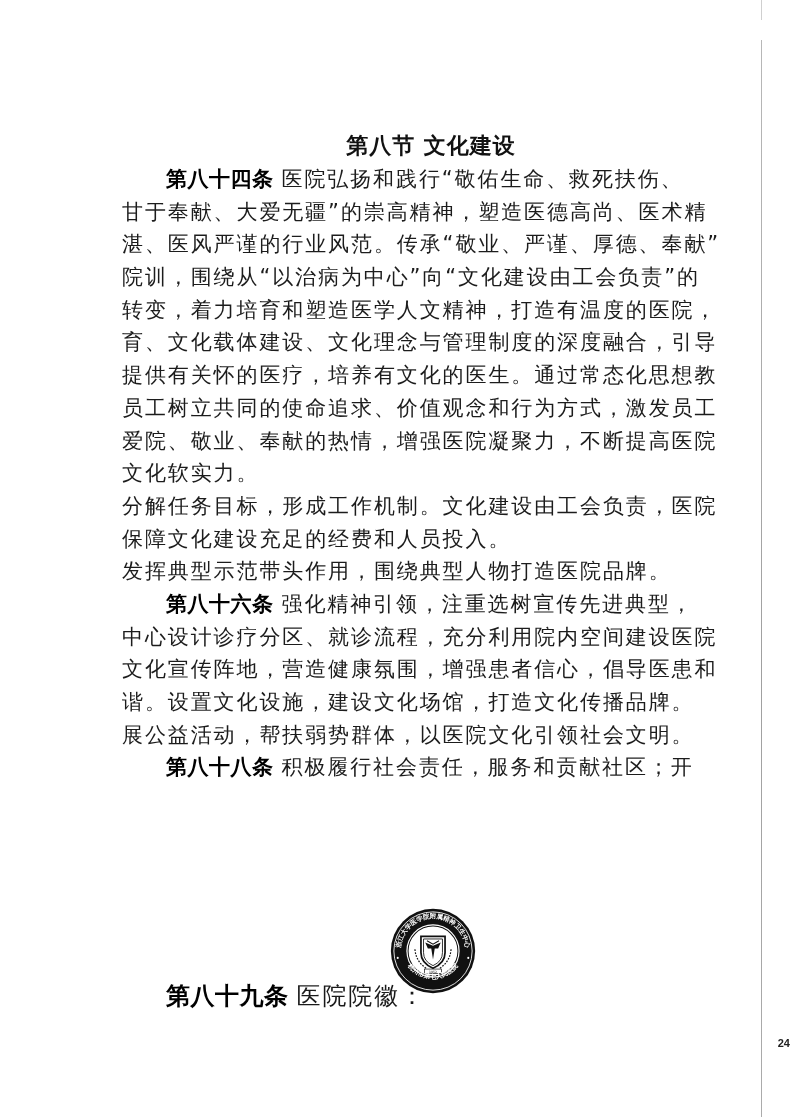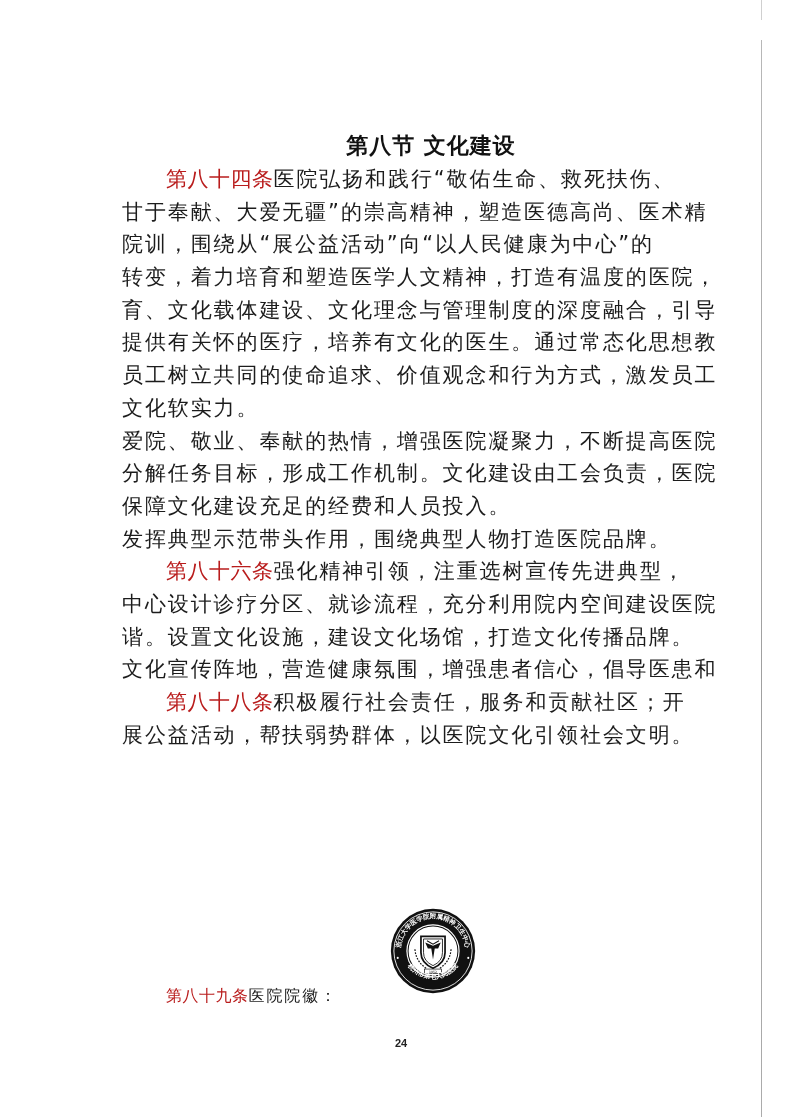--- a/index.html
+++ b/index.html
@@ -19,67 +19,68 @@
     font-weight: bold; font-size: 22px; letter-spacing: 1px; color: #111;
   }
   .body-block {
     position: absolute; left: 122px; top: 163px; width: 556px;
   }
   .line {
     height: 32.7px; line-height: 32.7px; font-size: 21px;
     white-space: nowrap; letter-spacing: 1.9px; color: #1c1c1c;
   }
   .line.indent { padding-left: 44px; }
-  .article-no { font-weight: normal; color: #b91c1c; letter-spacing: 0.5px; }
+  .article-no { font-weight: bold; color: #000000; letter-spacing: 0.5px; margin-right: 8px; }
   .emblem {
     position: absolute; left: 390px; top: 908px; width: 86px; height: 86px;
   }
   .emblem svg { width: 86px; height: 86px; display: block; }
   .emblem-line {
-    position: absolute; left: 166px; top: 980px; font-size: 16px; line-height: 32px;
+    position: absolute; left: 166px; top: 980px; font-size: 24px; line-height: 32px;
     letter-spacing: 1.9px; white-space: nowrap;
   }
   .page-number {
-    position: absolute; top: 1037px; left: 0; width: 790px; text-align: center;
+    position: absolute; top: 1037px; left: 0; width: 790px; text-align: right;
     font-family: "Liberation Sans", sans-serif; font-weight: bold; font-size: 11px; color: #222;
     padding-left: 0;
   }
   .page-number span { display: inline-block; margin-left: 12px; }
 </style>
 </head>
 <body>
 
 <div class="scan-line"></div>
 
 <div class="section-title">第八节 文化建设</div>
 
 <div class="body-block">
 
   <div class="line indent"><span class="article-no">第八十四条</span><span>医院弘扬和践行“敬佑生命、救死扶伤、</span></div>
   <div class="line">甘于奉献、大爱无疆”的崇高精神，塑造医德高尚、医术精</div>
-  <div class="line">院训，围绕从“展公益活动”向“以人民健康为中心”的</div>
+  <div class="line">湛、医风严谨的行业风范。传承“敬业、严谨、厚德、奉献”</div>
+  <div class="line">院训，围绕从“以治病为中心”向“文化建设由工会负责”的</div>
   <div class="line">转变，着力培育和塑造医学人文精神，打造有温度的医院，</div>
   <div class="line">育、文化载体建设、文化理念与管理制度的深度融合，引导</div>
   <div class="line">提供有关怀的医疗，培养有文化的医生。通过常态化思想教</div>
   <div class="line">员工树立共同的使命追求、价值观念和行为方式，激发员工</div>
+  <div class="line">爱院、敬业、奉献的热情，增强医院凝聚力，不断提高医院</div>
   <div class="line">文化软实力。</div>
-  <div class="line">爱院、敬业、奉献的热情，增强医院凝聚力，不断提高医院</div>
 
   <div class="line">分解任务目标，形成工作机制。文化建设由工会负责，医院</div>
   <div class="line">保障文化建设充足的经费和人员投入。</div>
 
   <div class="line">发挥典型示范带头作用，围绕典型人物打造医院品牌。</div>
   <div class="line indent"><span class="article-no">第八十六条</span><span>强化精神引领，注重选树宣传先进典型，</span></div>
 
   <div class="line">中心设计诊疗分区、就诊流程，充分利用院内空间建设医院</div>
+  <div class="line">文化宣传阵地，营造健康氛围，增强患者信心，倡导医患和</div>
   <div class="line">谐。设置文化设施，建设文化场馆，打造文化传播品牌。</div>
-  <div class="line">文化宣传阵地，营造健康氛围，增强患者信心，倡导医患和</div>
 
+  <div class="line">展公益活动，帮扶弱势群体，以医院文化引领社会文明。</div>
   <div class="line indent"><span class="article-no">第八十八条</span><span>积极履行社会责任，服务和贡献社区；开</span></div>
-  <div class="line">展公益活动，帮扶弱势群体，以医院文化引领社会文明。</div>
 </div>
 
 <div class="emblem">
   <svg viewBox="0 0 100 100" xmlns="http://www.w3.org/2000/svg">
     <circle cx="50" cy="50" r="49" fill="#111"></circle>
     <circle cx="50" cy="50" r="45.5" fill="none" stroke="#fff" stroke-width="1"></circle>
     <circle cx="50" cy="50" r="31" fill="#fff"></circle>
     <circle cx="50" cy="50" r="29" fill="none" stroke="#111" stroke-width="1.2"></circle>
 
     <path d="M36 33 L64 33 L64 52 Q64 64 50 70 Q36 64 36 52 Z" fill="#fff" stroke="#111" stroke-width="2"></path>

